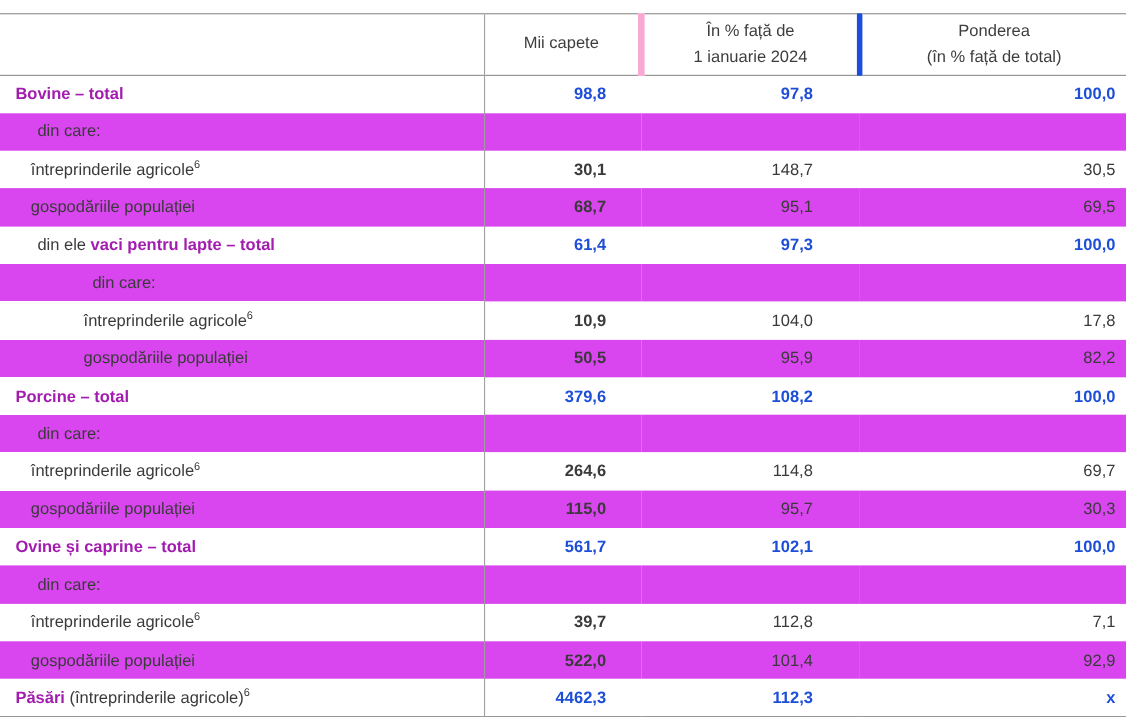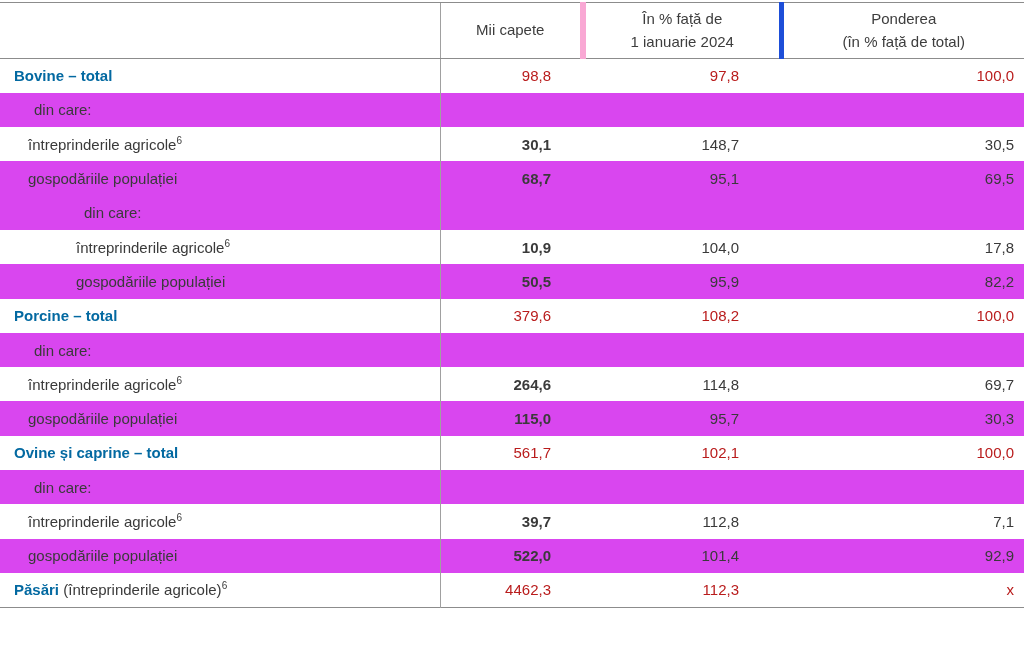--- a/index.html
+++ b/index.html
@@ -3,21 +3,21 @@
 <meta charset="utf-8">
 <style>
   html, body {
     margin: 0; padding: 0;
     width: 1024px; height: 652px;
     background: #ffffff;
     overflow: hidden;
     font-family: "Liberation Sans", "DejaVu Sans", sans-serif;
     -webkit-font-smoothing: antialiased;
   }
-  .wrap { padding-top: 2px; }
+  .wrap { padding-top: 12px; }
   table {
     width: 1024px;
     border-collapse: collapse;
     table-layout: fixed;
     font-size: 15px;
     color: #3a3a3a;
   }
   col.c1 { width: 440px; }
   col.c2 { width: 143px; }
   col.c3 { width: 198px; }
@@ -43,27 +43,27 @@
     height: 34.3px;
     box-sizing: border-box;
     vertical-align: middle;
     padding: 0;
   }
   tbody td.c2cell { border-left: 1px solid #a0a0a0; }
   tbody tr.shaded td { background: #d946ef; }
   table { border-bottom: 1px solid #8c8c8c; }
 
   td.lbl { text-align: left; white-space: nowrap; overflow: hidden; }
-  td.lbl b { font-weight: bold; color: #0369a1; }
+  td.lbl b { font-weight: bold; color: #a21caf; }
   td.lbl sup { font-size: 10px; line-height: 0; }
   td.val { text-align: right; white-space: nowrap; }
   td.val.v2 { padding-right: 32px; font-weight: bold; }
   td.val.v3 { padding-right: 42px; }
   td.val.v4 { padding-right: 10px; }
-  tr.strong td.val { font-weight: normal; color: #b91c1c; }
+  tr.strong td.val { font-weight: bold; color: #1d4ed8; }
 </style>
 </head>
 <body>
 
 <div class="wrap">
   <table>
     <colgroup>
       <col class="c1">
         <col class="c2">
         <col class="c3">
@@ -102,20 +102,26 @@
     <td class="lbl" style="padding-left: 28px;"><span class="pre">întreprinderile agricole</span><b class="bld"></b><span class="post"></span><sup class="sup">6</sup></td>
     <td class="val v2 c2cell">30,1</td>
     <td class="val v3">148,7</td>
     <td class="val v4">30,5</td>
   </tr>
         <tr class="shaded">
     <td class="lbl" style="padding-left: 28px;"><span class="pre">gospodăriile populației</span><b class="bld"></b><span class="post"></span><sup class="sup"></sup></td>
     <td class="val v2 c2cell">68,7</td>
     <td class="val v3">95,1</td>
     <td class="val v4">69,5</td>
+  </tr>
+        <tr class="strong">
+    <td class="lbl" style="padding-left: 34px;"><span class="pre">din ele </span><b class="bld">vaci pentru lapte – total</b><span class="post"></span><sup class="sup"></sup></td>
+    <td class="val v2 c2cell">61,4</td>
+    <td class="val v3">97,3</td>
+    <td class="val v4">100,0</td>
   </tr>
         <tr class="shaded">
     <td class="lbl" style="padding-left: 84px;"><span class="pre">din care:</span><b class="bld"></b><span class="post"></span><sup class="sup"></sup></td>
     <td class="val v2 c2cell"></td>
     <td class="val v3"></td>
     <td class="val v4"></td>
   </tr>
         <tr>
     <td class="lbl" style="padding-left: 76px;"><span class="pre">întreprinderile agricole</span><b class="bld"></b><span class="post"></span><sup class="sup">6</sup></td>
     <td class="val v2 c2cell">10,9</td>

